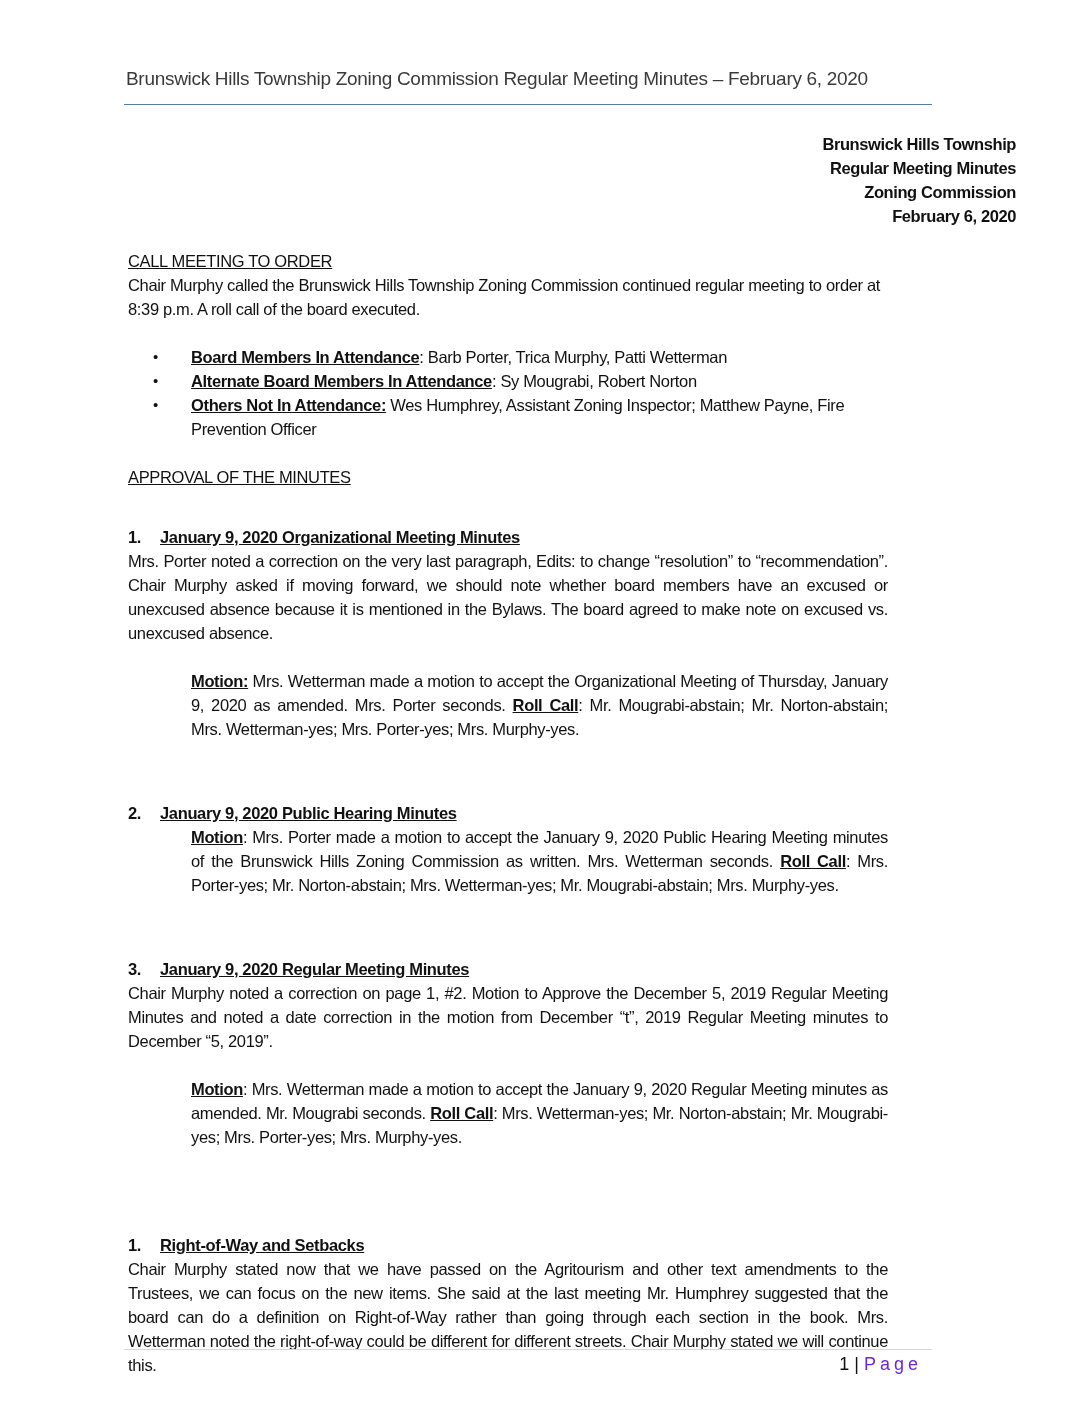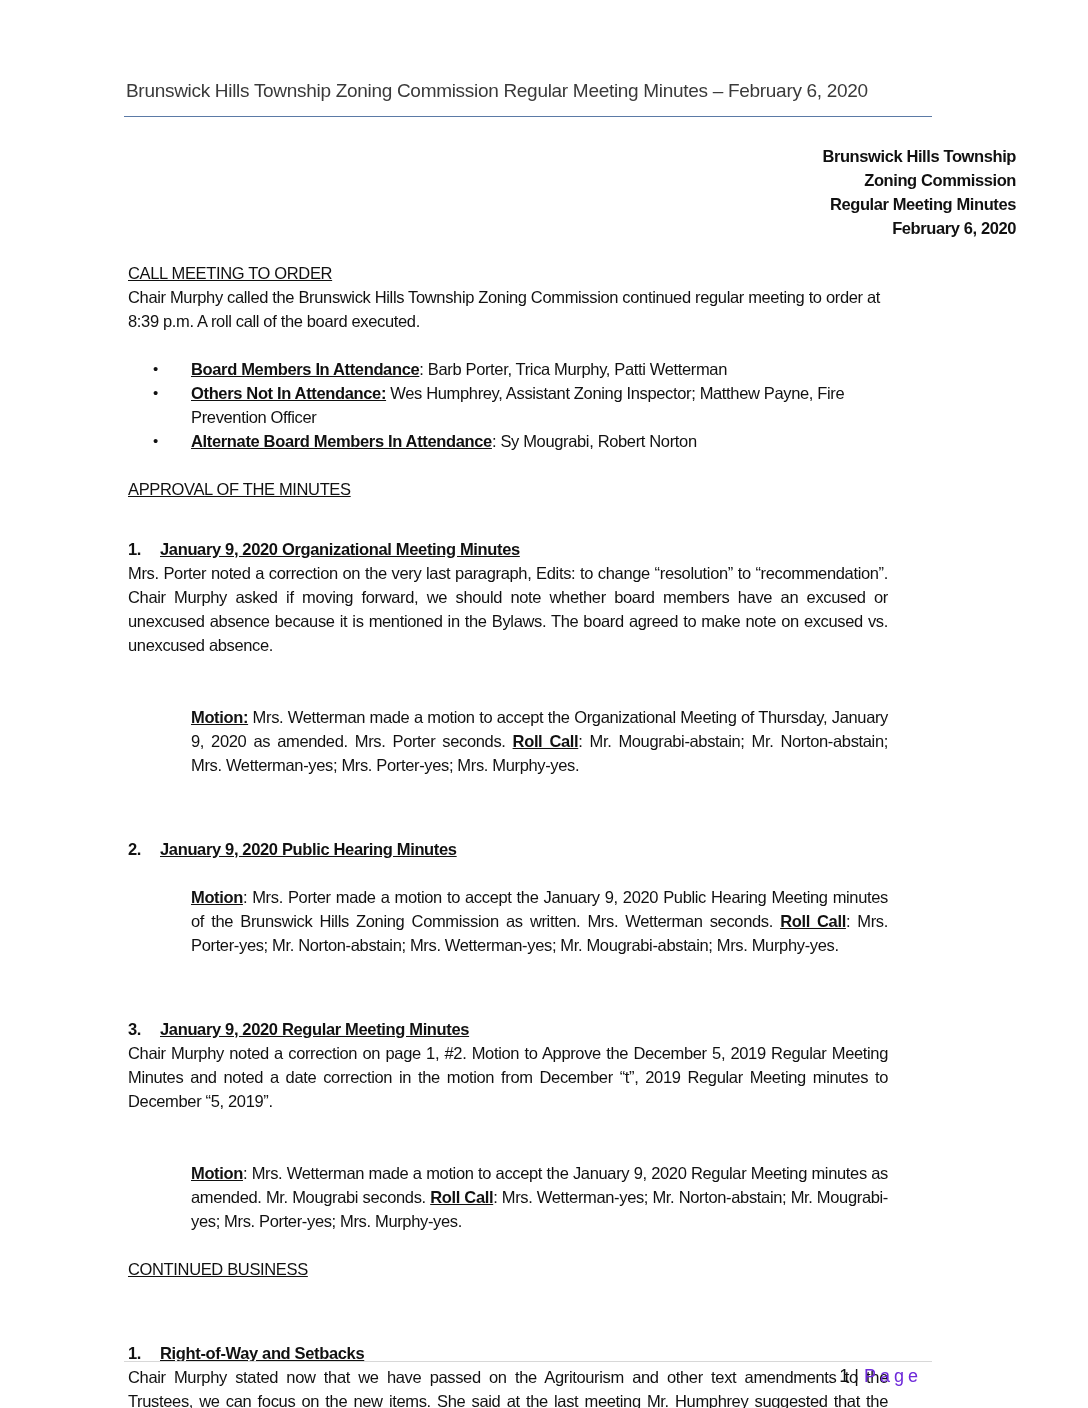--- a/index.html
+++ b/index.html
@@ -1,65 +1,65 @@
 <!DOCTYPE html>
 <html><head>
 <meta charset="utf-8">
 <style>
   html, body { margin: 0; padding: 0; background: #ffffff; }
   body { width: 1088px; height: 1408px; position: relative; overflow: hidden;
          font-family: "Liberation Sans Narrow", "Liberation Sans", sans-serif; color: #111; }
-  .page { position: absolute; left: 0; top: 16px; width: 1088px; height: 1048px; }
+  .page { position: absolute; left: 0; top: 4px; width: 1088px; height: 1048px; }
   .running-header { position: absolute; left: 126px; top: 64px; font-size: 19px; color: #3a3a3a;
                     letter-spacing: -0.3px; }
   .header-rule { position: absolute; left: 124px; top: 100px; width: 808px; height: 0;
                  border-top: 1.5px solid #5b7aa6; }
   .title-block { position: absolute; left: 0; top: 128px; width: 1016px; text-align: right;
                  font-weight: bold; font-size: 16.5px; line-height: 24px; letter-spacing: -0.4px; }
   .body { position: absolute; left: 128px; top: 245px; width: 760px; font-size: 16.5px;
           line-height: 24px; letter-spacing: -0.35px; }
   .sec { font-weight: normal; text-decoration: underline; }
   p { margin: 0; }
   .justify { text-align: justify; }
   .gap { height: 24px; }
   ul.att { margin: 0; padding-left: 63px; list-style: none; }
   ul.att li { position: relative; }
   ul.att li::before { content: "\2022"; position: absolute; left: -38px; top: 0; font-size: 15px; }
   .bu { font-weight: bold; text-decoration: underline; }
   .item-head { font-weight: bold; margin-top: 36px; }
   .item-head .num { display: inline-block; width: 32px; }
   .item-head .lbl { text-decoration: underline; }
-  .motion { margin-left: 63px; text-align: justify; margin-top: 24px; }
+  .motion { margin-left: 63px; text-align: justify; }
   .footer-rule { position: absolute; left: 124px; top: 1345px; width: 808px; border-top: 1px solid #d8d8d8; }
   .footer { position: absolute; right: 166px; top: 1350px; font-size: 18px; color: #111; }
   .footer .pg-word { color: #6d28d9; letter-spacing: 4px; }
 </style>
 </head>
 <body>
 
 <div class="page">
   <div class="running-header">Brunswick Hills Township Zoning Commission Regular Meeting Minutes – February 6, 2020</div>
   <div class="header-rule"></div>
 
   <div class="title-block">
     <div>Brunswick Hills Township</div>
+    <div>Regular Meeting Minutes</div>
     <div>Zoning Commission</div>
-    <div>Regular Meeting Minutes</div>
     <div>February 6, 2020</div>
   </div>
 
   <div class="body">
 
     <p class="sec">CALL MEETING TO ORDER</p>
     <p>Chair Murphy called the Brunswick Hills Township Zoning Commission continued regular meeting to order at 8:39 p.m. A roll call of the board executed.</p>
     <div class="gap"></div>
     <ul class="att">
       <li><span class="bu">Board Members In Attendance</span><span>:  </span><span>Barb Porter, Trica Murphy, Patti Wetterman</span></li>
+      <li><span class="bu">Alternate Board Members In Attendance</span><span>:  </span><span>Sy Mougrabi, Robert Norton</span></li>
       <li><span class="bu">Others Not In Attendance:</span><span> </span><span>Wes Humphrey, Assistant Zoning Inspector; Matthew Payne, Fire Prevention Officer</span></li>
-      <li><span class="bu">Alternate Board Members In Attendance</span><span>:  </span><span>Sy Mougrabi, Robert Norton</span></li>
     </ul>
     <div class="gap"></div>
 
     <p class="sec">APPROVAL OF THE MINUTES</p>
 
     <p class="item-head"><span class="num">1.</span><span class="lbl">January 9, 2020 Organizational Meeting Minutes</span></p>
     <p class="justify">Mrs. Porter noted a correction on the very last paragraph, Edits: to change “resolution” to “recommendation”.  Chair Murphy asked if moving forward, we should note whether board members have an excused or unexcused absence because it is mentioned in the Bylaws. The board agreed to make note on excused vs. unexcused absence.</p>
     <div class="gap"></div>
     <p class="motion"><span class="bu">Motion:</span><span>  Mrs. Wetterman made a motion to accept the Organizational Meeting of Thursday, January 9, 2020 as amended.  Mrs. Porter seconds.  </span><span class="bu">Roll Call</span><span>:  Mr. Mougrabi-abstain; Mr. Norton-abstain; Mrs. Wetterman-yes; Mrs. Porter-yes; Mrs. Murphy-yes.</span></p>
     <div class="gap"></div>
@@ -67,21 +67,20 @@
     <p class="item-head"><span class="num">2.</span><span class="lbl">January 9, 2020 Public Hearing Minutes</span></p>
     <p class="motion"><span class="bu">Motion</span><span>:  Mrs. Porter made a motion to accept the January 9, 2020 Public Hearing Meeting minutes of the Brunswick Hills Zoning Commission as written. Mrs. Wetterman seconds.  </span><span class="bu">Roll Call</span><span>:  Mrs. Porter-yes; Mr. Norton-abstain; Mrs. Wetterman-yes; Mr. Mougrabi-abstain; Mrs. Murphy-yes.</span></p>
     <div class="gap"></div>
 
     <p class="item-head"><span class="num">3.</span><span class="lbl">January 9, 2020 Regular Meeting Minutes</span></p>
     <p class="justify">Chair Murphy noted a correction on page 1, #2. Motion to Approve the December 5, 2019 Regular Meeting Minutes and noted a date correction in the motion from December “t”, 2019 Regular Meeting minutes to December “5, 2019”.</p>
     <div class="gap"></div>
     <p class="motion"><span class="bu">Motion</span><span>: Mrs. Wetterman made a motion to accept the January 9, 2020 Regular Meeting minutes as amended.  Mr. Mougrabi seconds.  </span><span class="bu">Roll Call</span><span>:  Mrs. Wetterman-yes; Mr. Norton-abstain; Mr. Mougrabi-yes; Mrs. Porter-yes; Mrs. Murphy-yes.</span></p>
     <div class="gap"></div>
 
-    <p class="sec">CONTINUED BUSINESS</p>
     <div class="gap"></div>
     <p class="item-head"><span class="num">1.</span><span class="lbl">Right-of-Way and Setbacks</span></p>
     <p class="justify">Chair Murphy stated now that we have passed on the Agritourism and other text amendments to the Trustees, we can focus on the new items.  She said at the last meeting Mr. Humphrey suggested that the board can do a definition on Right-of-Way rather than going through each section in the book.  Mrs. Wetterman noted the right-of-way could be different for different streets. Chair Murphy stated we will continue this.</p>
   </div>
 
   <div class="footer-rule"></div>
   <div class="footer"><span>1</span><span> | </span><span class="pg-word">Page</span></div>
 </div>
 
 </body></html>

